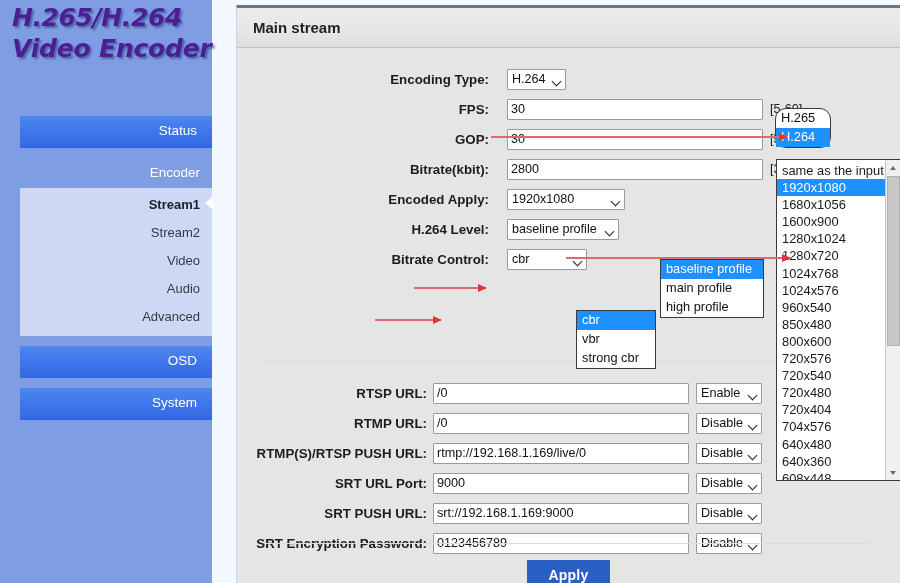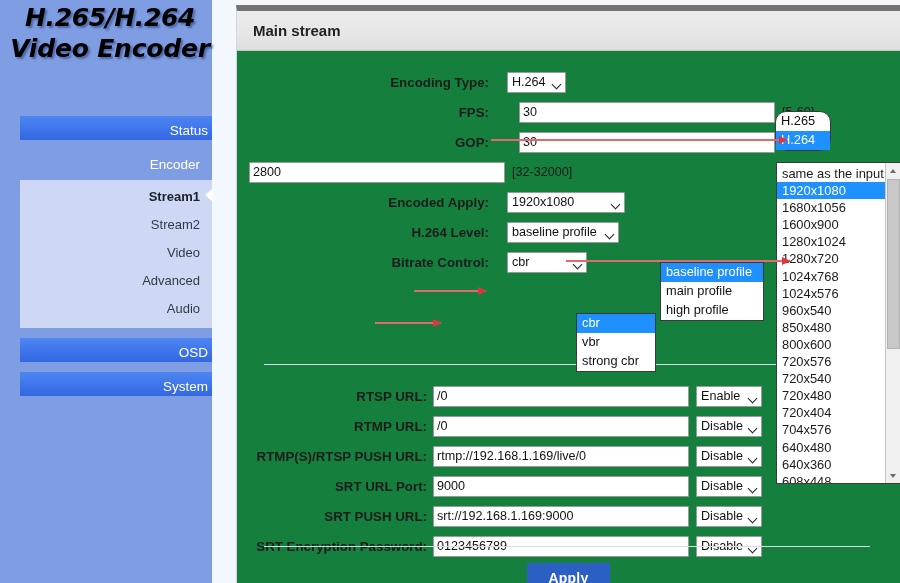--- a/index.html
+++ b/index.html
@@ -12,43 +12,43 @@
   }
   #root { position: relative; width: 900px; height: 583px; }
 
   
   .sidebar {
     position: absolute; left: 0; top: 0;
     width: 212px; height: 583px;
     background: #7e9de2;
   }
   .logo {
-    position: absolute; left: 4px; top: 2px;
+    position: absolute; left: 12px; top: 2px;
     width: 212px;
-    text-align: center;
-    color: #000000;
+    text-align: left;
+    color: #4c1d95;
     font-family: "DejaVu Sans", sans-serif;
     font-weight: bold;
     font-size: 25px;
     line-height: 31px;
     letter-spacing: -0.4px;
     text-shadow: 2px 2px 2px rgba(40,60,120,0.55);
     font-style: italic;
     white-space: nowrap;
   }
   .logo .l2 { letter-spacing: -0.2px; }
 
   .nav { position: absolute; left: 20px; top: 116px; width: 192px; }
   .nav-btn {
-    height: 24px;
+    height: 32px;
     background: linear-gradient(to bottom, #4f86ef 0%, #3f76ec 50%, #3367e0 100%);
     color: #ffffff;
     font-size: 13.5px;
     text-align: right;
-    padding-right: 4px;
+    padding-right: 15px;
     line-height: 30px;
     margin-bottom: 10px;
   }
   .nav-group-head {
     height: 30px;
     background: #7e9de2;
     color: #ffffff;
     font-size: 13.5px;
     text-align: right;
     padding-right: 12px;
@@ -68,23 +68,23 @@
     border-top: 7px solid transparent;
     border-bottom: 7px solid transparent;
     border-right: 8px solid #fbfdff;
   }
   .nav-btn.spaced-top { margin-top: 10px; }
 
   
   .panel {
     position: absolute; left: 236px; top: 5px;
     width: 664px; height: 578px;
-    background: #15803d;
+    background: #e5e5e5;
     border-left: 1px solid #c9d6e6;
-    border-top: 6px solid #737373;
+    border-top: 3px solid #737373;
   }
   .panel-header {
     height: 40px;
     background: linear-gradient(to bottom, #ececec 0%, #e6e6e6 60%, #dedede 100%);
     border-bottom: 1px solid #c4c4c4;
     color: #222;
     font-weight: bold;
     font-size: 15px;
     line-height: 40px;
     padding-left: 16px;
@@ -102,21 +102,21 @@
     font-weight: bold; font-size: 13.3px; color: #1c1c1c;
     white-space: nowrap;
   }
   input.txt {
     height: 21px; font-size: 12.6px;
     font-family: "Liberation Sans", sans-serif;
     border: 1px solid #9a9a9a; background: #ffffff;
     padding: 1px 3px; color: #111;
     border-radius: 1px;
   }
-  .w-wide { width: 256px; margin-left: 12px; }
+  .w-wide { width: 256px; }
   .hint { font-size: 12.6px; color: #1a1a1a; margin-left: 7px; white-space: nowrap; }
 
   .sel {
     position: relative;
     display: inline-flex; align-items: center;
     height: 21px;
     border: 1px solid #9a9a9a;
     background: #ffffff;
     font-size: 12.6px;
     color: #111;
@@ -256,22 +256,22 @@
     <div class="nav">
       <div class="nav-btn">Status</div>
 
       <div class="nav-group-head">Encoder</div>
 
       <div class="submenu">
         <div class="arrow-marker"></div>
         <div class="submenu-item active">Stream1</div>
         <div class="submenu-item">Stream2</div>
         <div class="submenu-item">Video</div>
+        <div class="submenu-item">Audio</div>
         <div class="submenu-item">Advanced</div>
-        <div class="submenu-item">Audio</div>
       </div>
 
       <div class="nav-btn spaced-top">OSD</div>
       <div class="nav-btn">System</div>
     </div>
   </div>
 
   <div class="panel">
     <div class="panel-header">Main stream</div>
 
@@ -290,20 +290,21 @@
           <span class="hint">[5-60]</span>
         </div>
 
         <div class="row">
           <div class="lbl">GOP:</div>
           <input class="txt w-wide" value="30" style="">
           <span class="hint">[5-300]</span>
         </div>
 
         <div class="row">
+          <div class="lbl">Bitrate(kbit):</div>
           <input class="txt w-wide" value="2800" style="">
           <span class="hint">[32-32000]</span>
         </div>
 
         <div class="row">
           <div class="lbl">Encoded Apply:</div>
           <div class="sel sel-size">1920x1080</div>
         </div>
 
         <div class="row">

